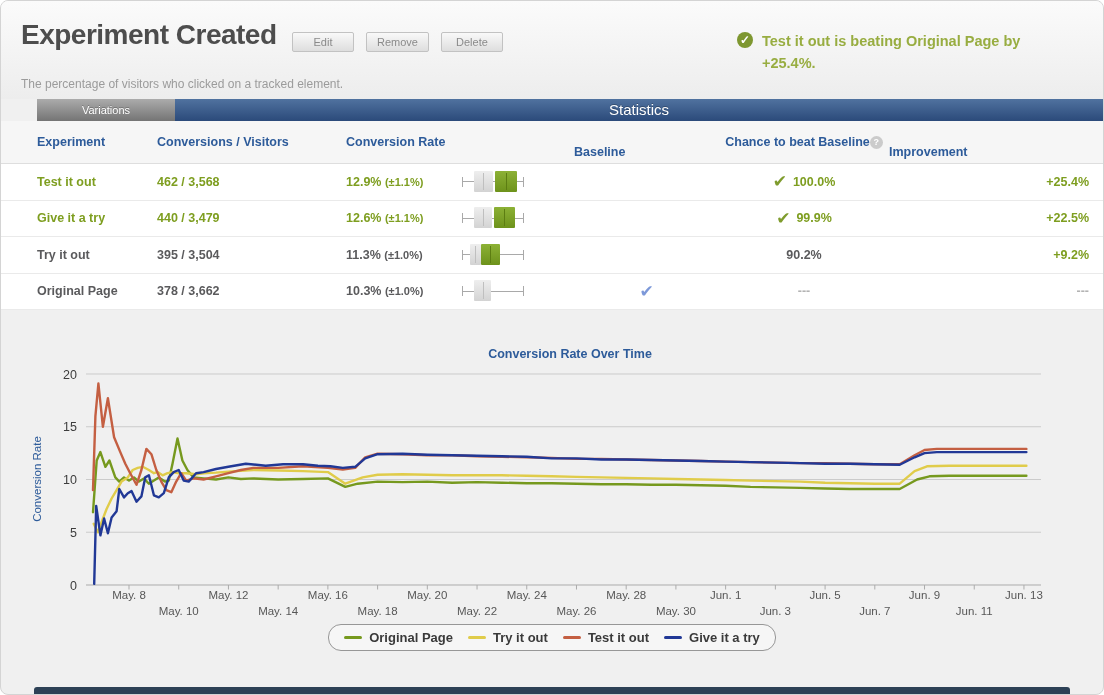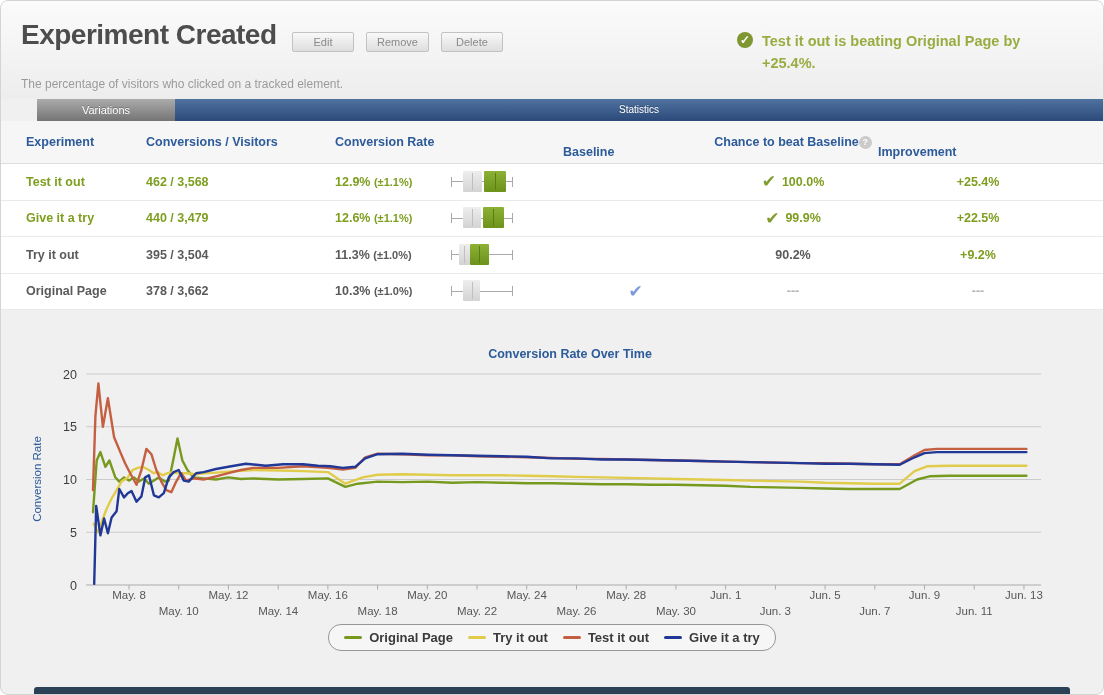--- a/index.html
+++ b/index.html
@@ -16,40 +16,40 @@
   .subtitle{position:absolute;left:20px;top:76px;font-size:12px;color:#9b9b9b;}
   .status{position:absolute;left:736px;top:29px;display:flex;gap:9px;width:330px;}
   .status-icon{flex:none;width:16px;height:16px;margin-top:2px;border-radius:50%;background:#7e9730;
                color:#fff;font-size:12px;line-height:16px;text-align:center;font-weight:bold;}
   .status-text{width:292px;font-size:14.5px;font-weight:bold;color:#98ad41;line-height:1.55;}
 
   
   .tabbar{display:flex;height:22px;}
   .tab-gray{width:138px;background:linear-gradient(#ababab,#747474);color:#fff;font-size:11px;
             line-height:22px;text-align:center;text-shadow:0 -1px 0 rgba(0,0,0,.25);margin-left:36px;}
-  .tab-blue{flex:1;background:linear-gradient(#50729f,#2b4a7a);color:#fff;font-size:10px;
+  .tab-blue{flex:1;background:linear-gradient(#50729f,#2b4a7a);color:#fff;font-size:15px;
             line-height:22px;text-align:center;text-shadow:0 -1px 0 rgba(0,0,0,.25);}
 
   
-  .grid{display:grid;grid-template-columns:120px 189px 113px 115px 145px 170px 200px;padding-left:25px;align-items:center;}
+  .grid{display:grid;grid-template-columns:120px 189px 113px 115px 145px 170px 200px;padding-left:36px;align-items:center;}
   .thead{height:42px;background:#f6f6f6;border-bottom:1px solid #dedede;color:#2d5b9a;font-size:12.5px;font-weight:bold;}
   .thead .c-base,.thead .c-imp{text-align:left;margin-top:20px;}
   .thead .c-chance{display:flex;justify-content:center;align-items:center;gap:0;}
   .help-icon{display:inline-block;width:13px;height:13px;border-radius:50%;background:#cbcbcb;color:#fff;
              font-size:9px;line-height:13px;text-align:center;font-weight:bold;cursor:pointer;}
   .trow{height:36.5px;background:#fff;border-bottom:1px solid #eaeaea;box-sizing:border-box;font-size:12.5px;}
   .trow .name,.trow .conv,.trow .rate{font-weight:bold;color:#5a5a5c;}
   .trow.hl .name,.trow.hl .conv,.trow.hl .rate{color:#7e9e20;}
   .rate .margin{font-size:11px;}
   .cell.base{text-align:center;}
   .cell.chance{display:flex;justify-content:center;align-items:center;gap:6px;}
   .chance-val{font-weight:bold;color:#5a5a5c;}
   .trow.hl .chance-val{color:#7e9e20;}
   .trow.baseline-row .chance-val{color:#b3b3b3;}
-  .cell.imp{text-align:center;font-weight:bold;color:#7e9e20;}
+  .cell.imp{text-align:right;font-weight:bold;color:#7e9e20;}
   .trow.baseline-row .imp{color:#b3b3b3;}
   .chance-check{color:#7f9c2d;font-size:17px;line-height:1;}
   .baseline-check{color:#7d99d9;font-size:17px;line-height:1;}
 
   
   .boxplot{position:relative;width:64px;height:24px;margin-left:2px;}
   .bp-line{position:absolute;left:1px;right:1px;top:11.5px;height:1px;background:#a9a9a9;}
   .bp-cap{position:absolute;top:7px;width:1px;height:10px;background:#a9a9a9;}
   .bp-box{position:absolute;top:1px;height:21px;border-radius:1px;}
   .bp-gray{background:linear-gradient(#eeeeee,#d3d3d3);}

